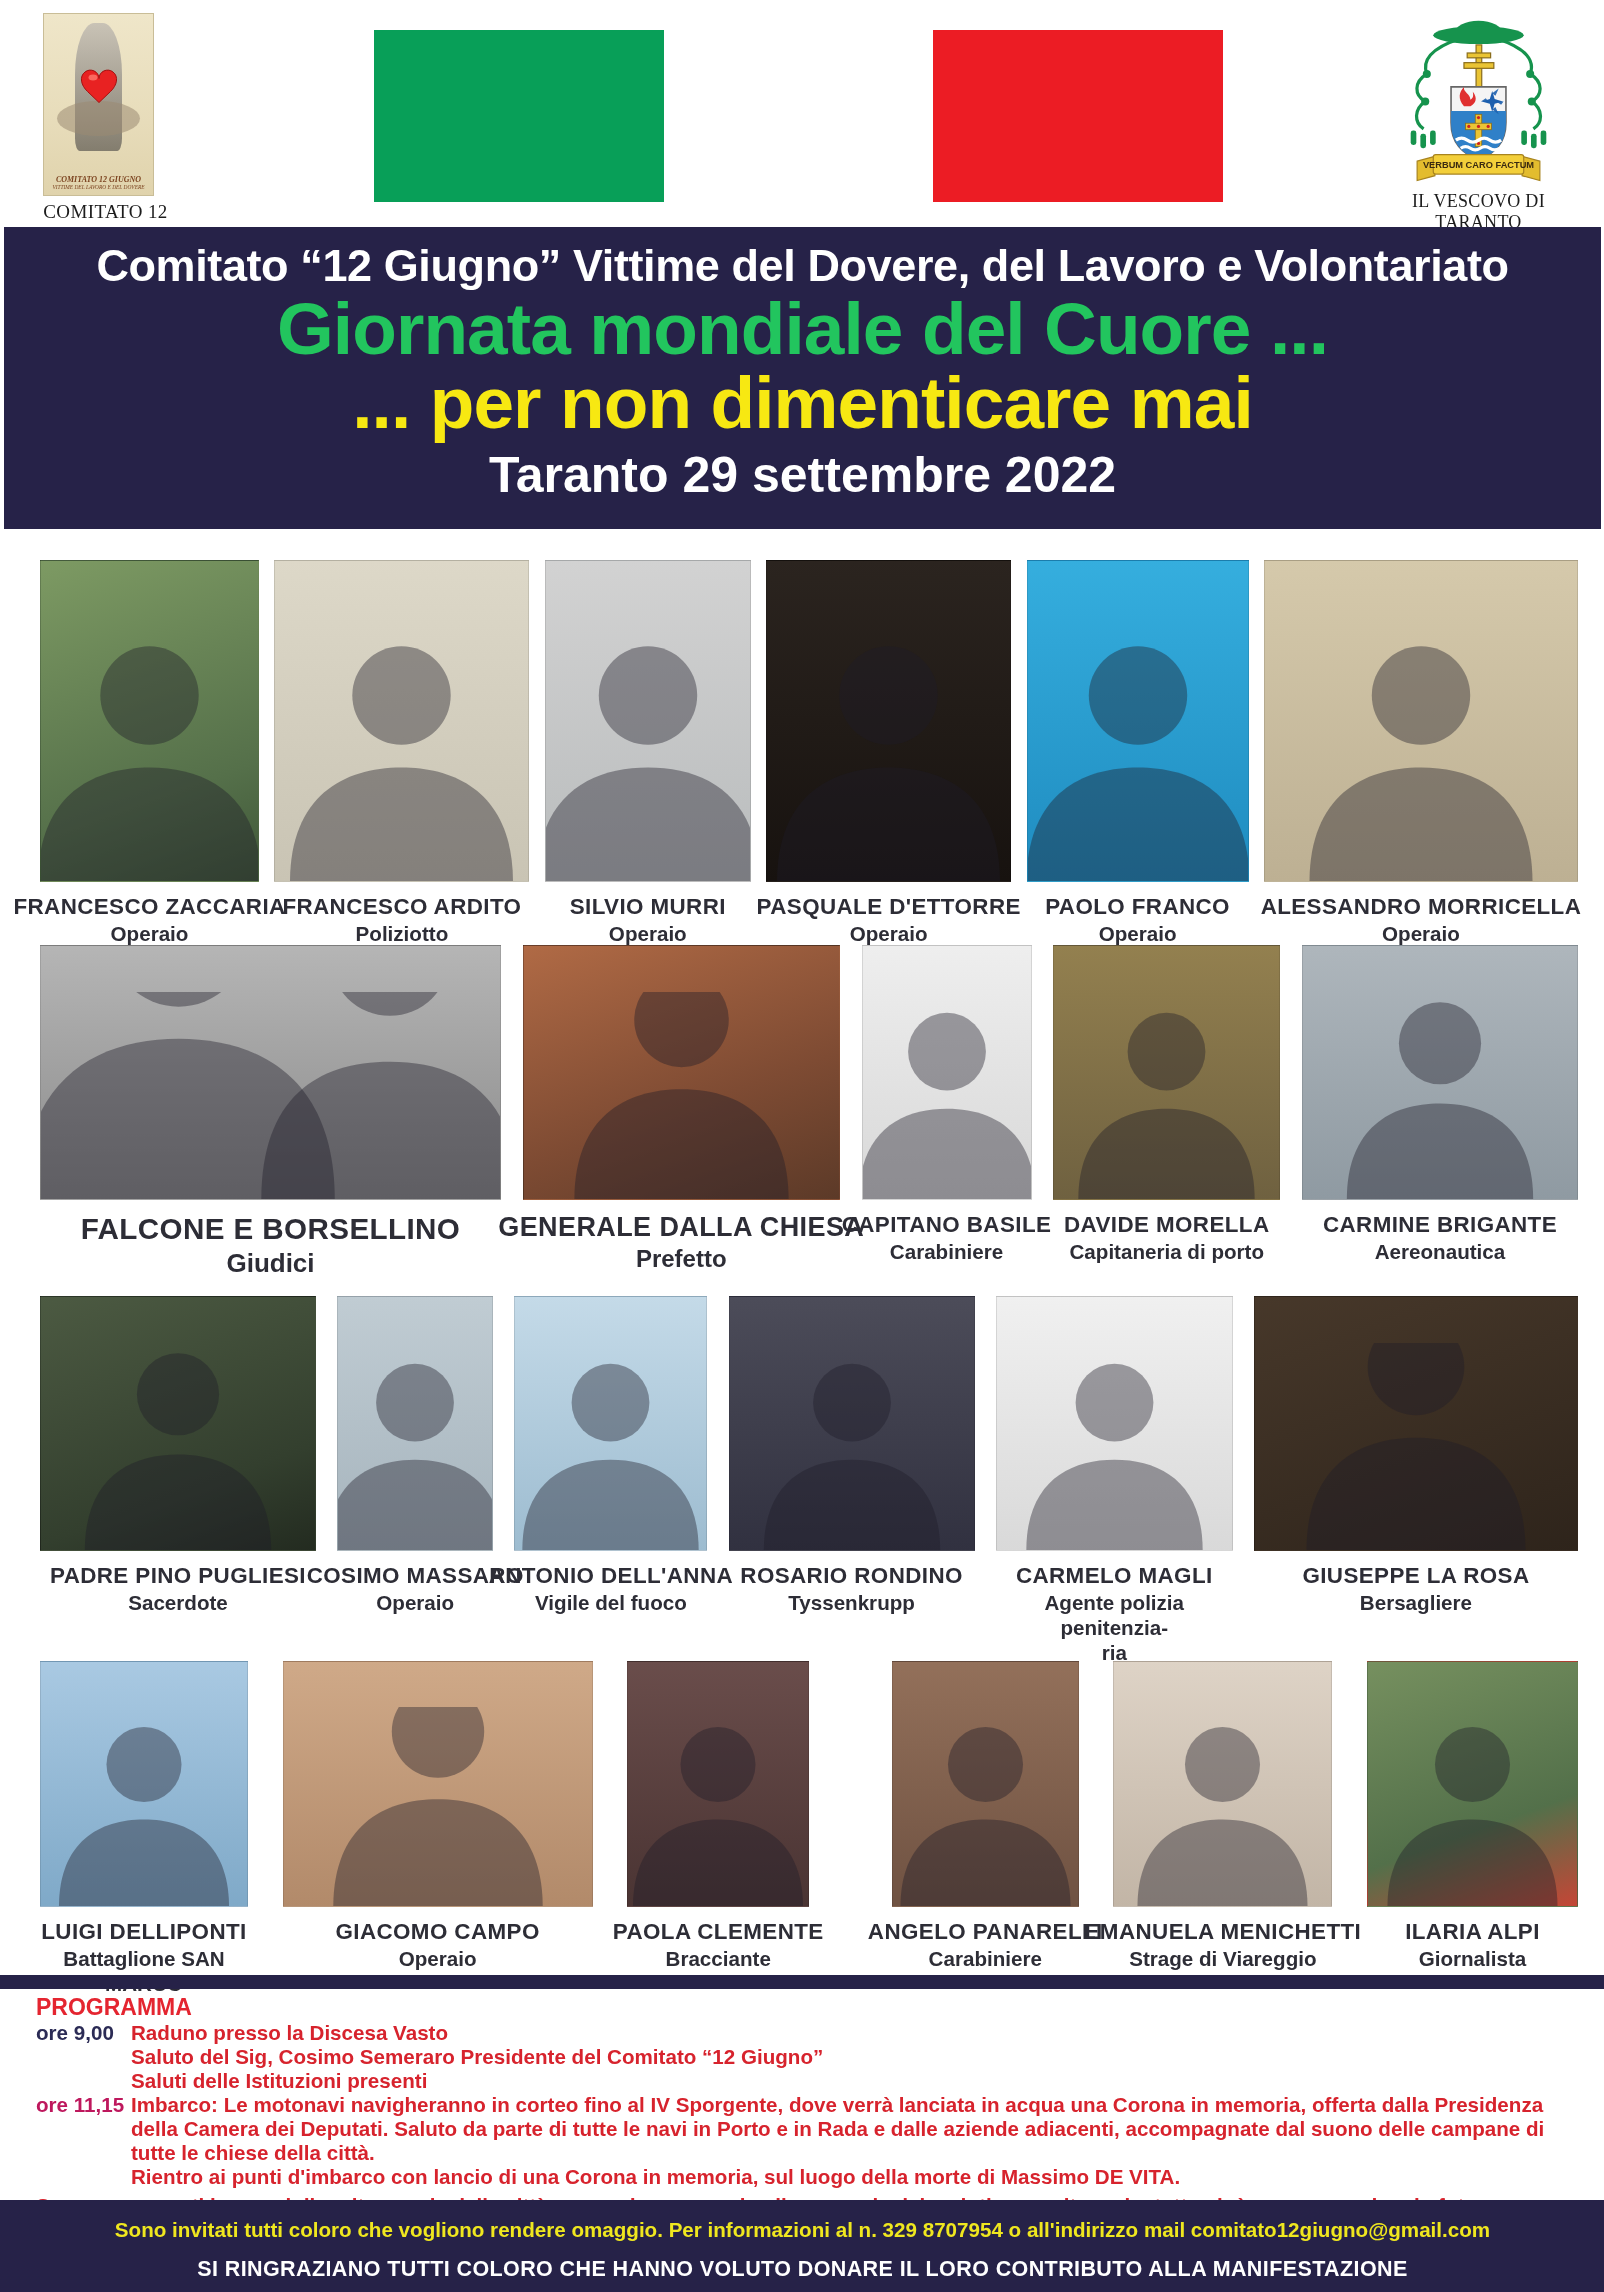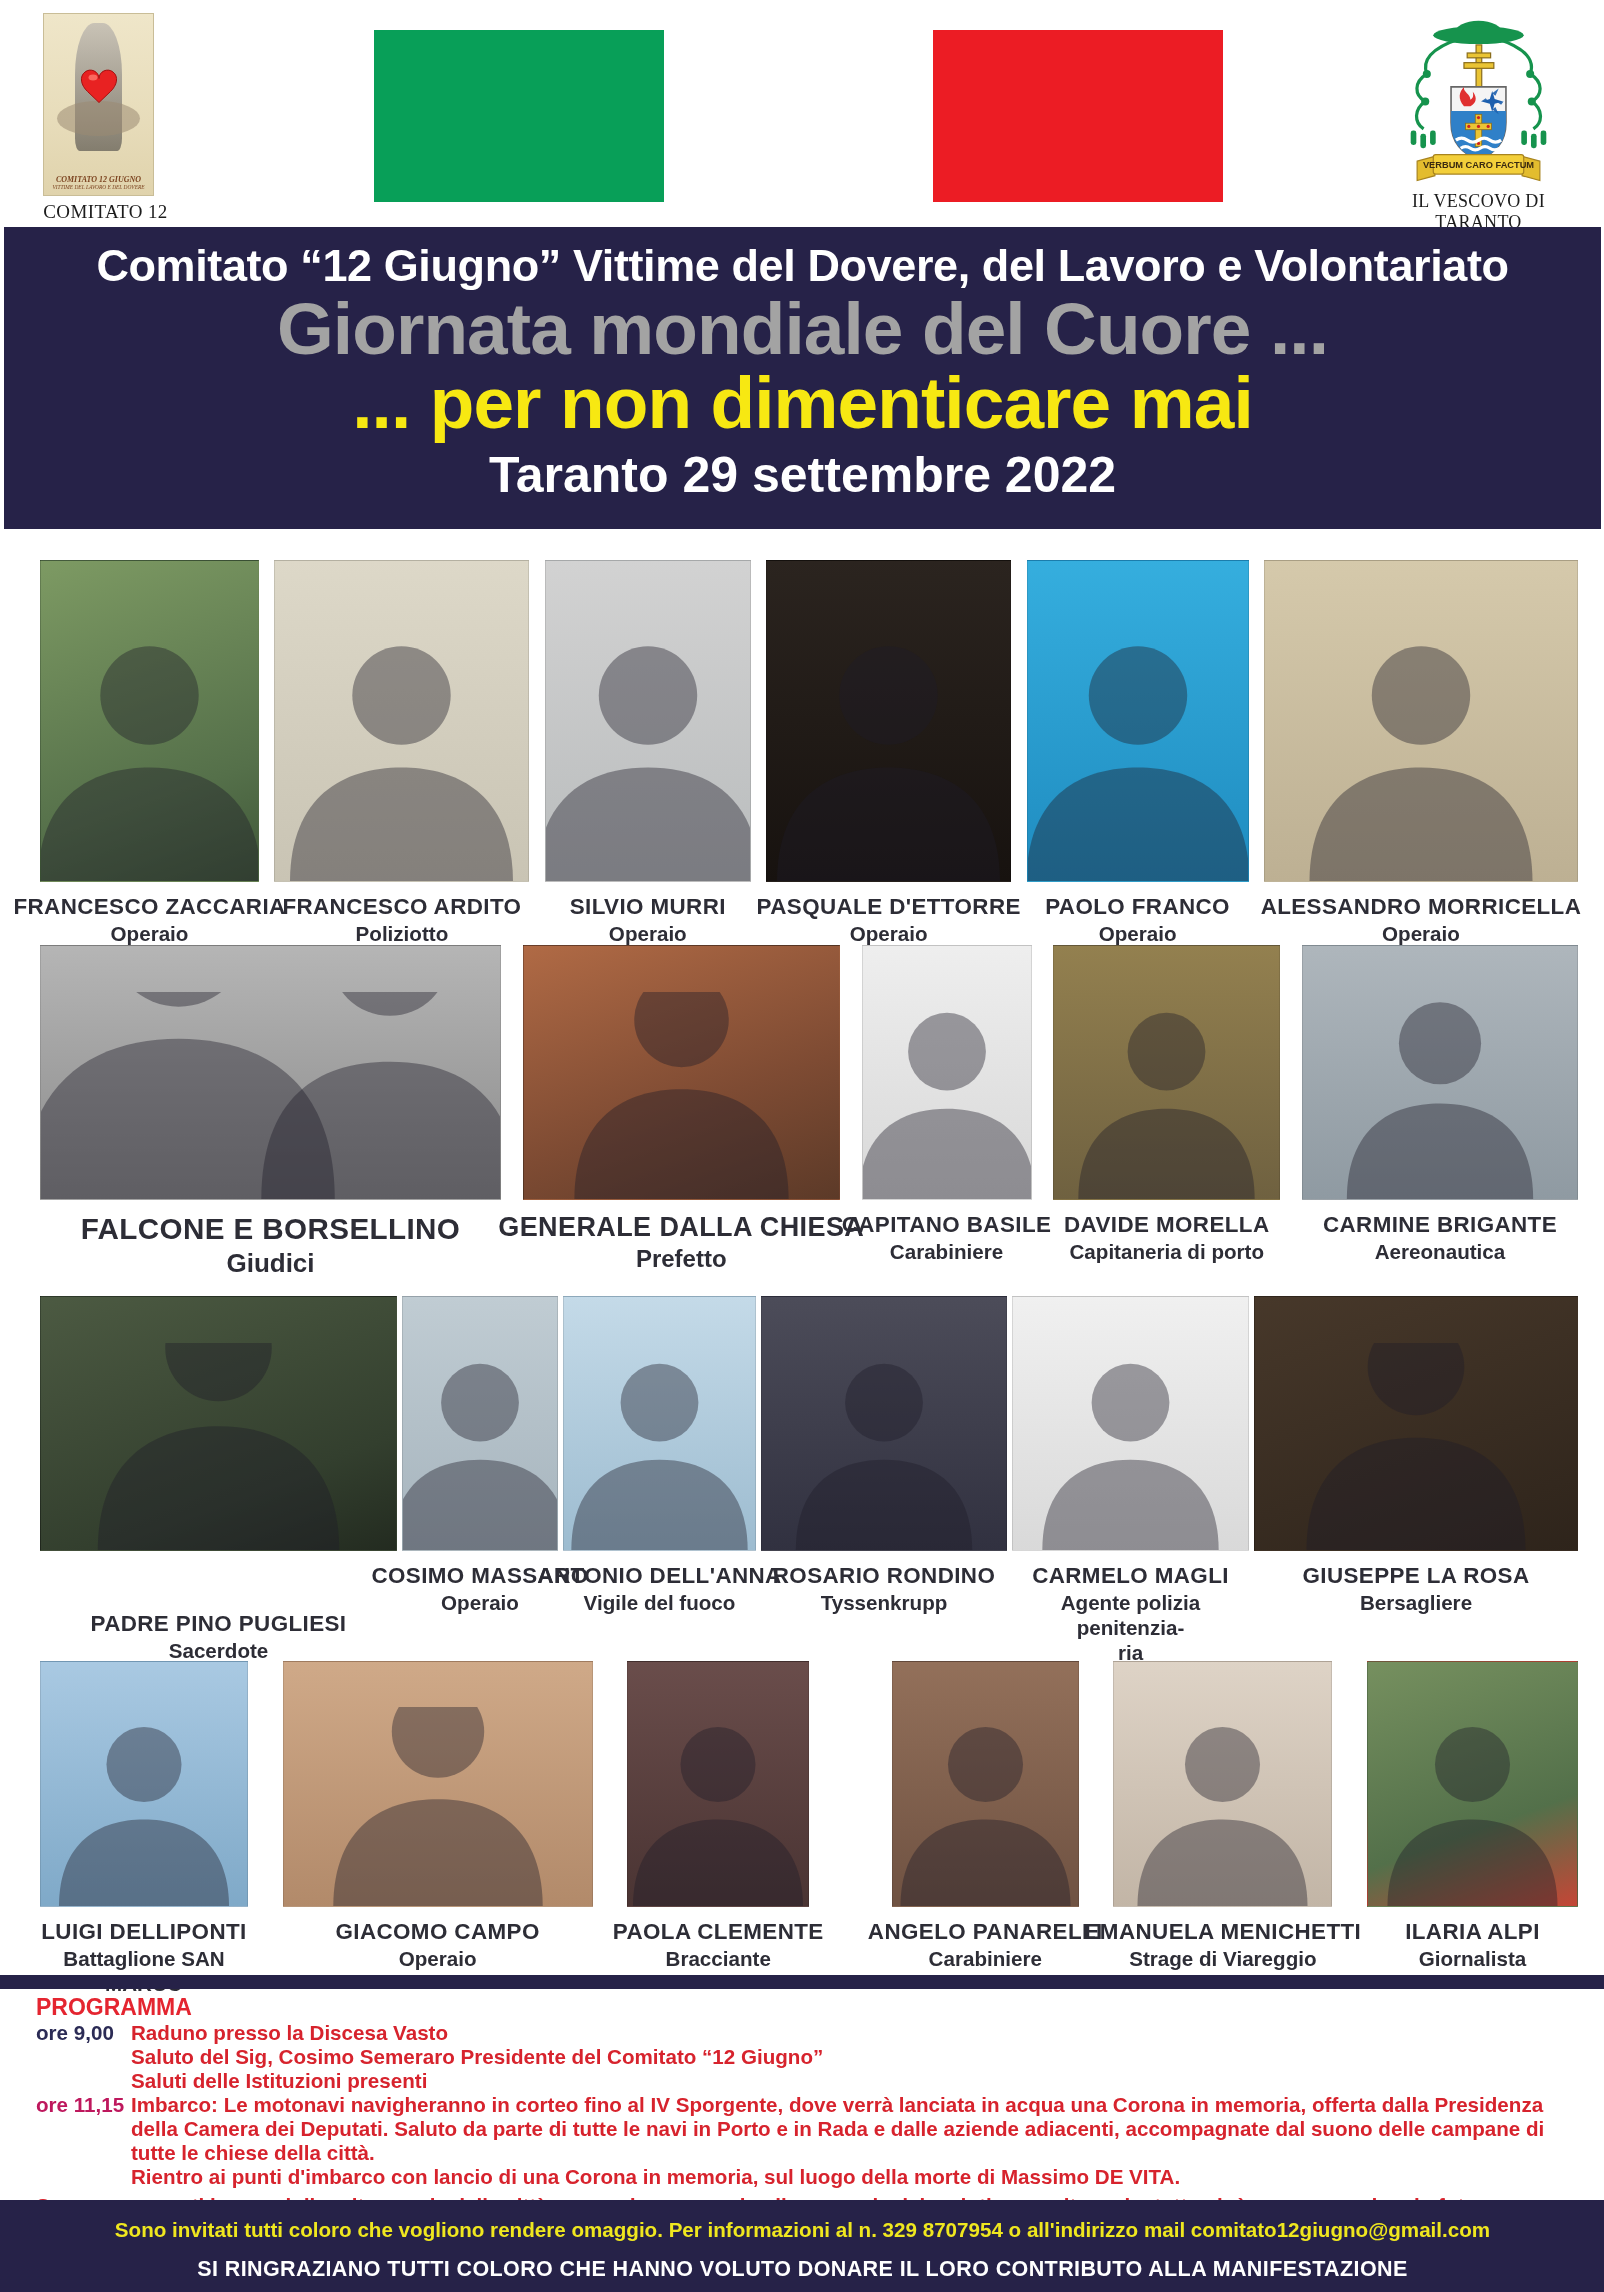--- a/index.html
+++ b/index.html
@@ -143,21 +143,21 @@
       <path d="M34 186 l22 -6 v24 l-22 6 z" fill="#e3bc2e" stroke="#a8841f" stroke-width="1.5"></path>
       <path d="M186 186 l-22 -6 v24 l22 6 z" fill="#e3bc2e" stroke="#a8841f" stroke-width="1.5"></path>
       <rect x="54" y="178" width="112" height="24" rx="3" fill="#f3cf3a" stroke="#a8841f" stroke-width="1.5"></rect>
       <text x="110" y="195" text-anchor="middle" font-size="11.5" font-weight="bold" font-family="Liberation Sans, sans-serif" fill="#3a2a10">VERBUM CARO FACTUM</text>
     </svg>
     <div class="crest-caption">IL VESCOVO DI TARANTO</div>
   </div>
 
   <div class="banner" style="background: rgb(38, 34, 72);">
     <div class="banner-l1">Comitato “12 Giugno” Vittime del Dovere, del Lavoro e Volontariato</div>
-    <div class="banner-l2" style="color: #a3a3a3;">Giornata mondiale del Cuore ...</div>
+    <div class="banner-l2" style="color: #22c55e;">Giornata mondiale del Cuore ...</div>
     <div class="banner-l3" style="color: rgb(247, 232, 18);">... per non dimenticare mai</div>
     <div class="banner-l4">Taranto 29 settembre 2022</div>
   </div>
 
   <div id="grid">
       <div class="grid-row" style="top: 560px;">
         <figure class="card" style="margin: 0px; width: 219px;">
       <div class="photo" style="height: 322px; background: linear-gradient(160deg, rgb(125, 154, 99), rgb(85, 112, 74) 70%, rgb(63, 87, 56));">
         <svg class="sil" viewBox="0 0 100 80" preserveAspectRatio="xMidYMax slice">
           <g class="sil-a">
@@ -352,21 +352,21 @@
               </g>
         </svg>
       </div>
       <figcaption style="text-align:center">
         <div class="pname">CARMINE BRIGANTE</div>
         <div class="prole">Aereonautica</div>
       </figcaption>
     </figure>
       </div>
       <div class="grid-row" style="top: 1296px;">
-        <figure class="card" style="margin: 0px; width: 357px; gap: 48px;">
+        <figure class="card" style="margin: 0px; width: 276px;">
       <div class="photo" style="height: 255px; background: linear-gradient(160deg, rgb(76, 90, 66), rgb(51, 63, 46) 70%, rgb(35, 43, 32));">
         <svg class="sil" viewBox="0 0 100 80" preserveAspectRatio="xMidYMax slice">
           <g class="sil-a">
                 <circle cx="50" cy="23" r="15"></circle>
                 <path d="M16 80 C16 54 32 45 50 45 C68 45 84 54 84 80 Z"></path>
               </g>
           <g class="sil-b">
                 <circle cx="76" cy="27" r="13"></circle>
                 <path d="M48 80 C48 58 60 50 76 50 C92 50 104 58 104 80 Z"></path>
               </g>

